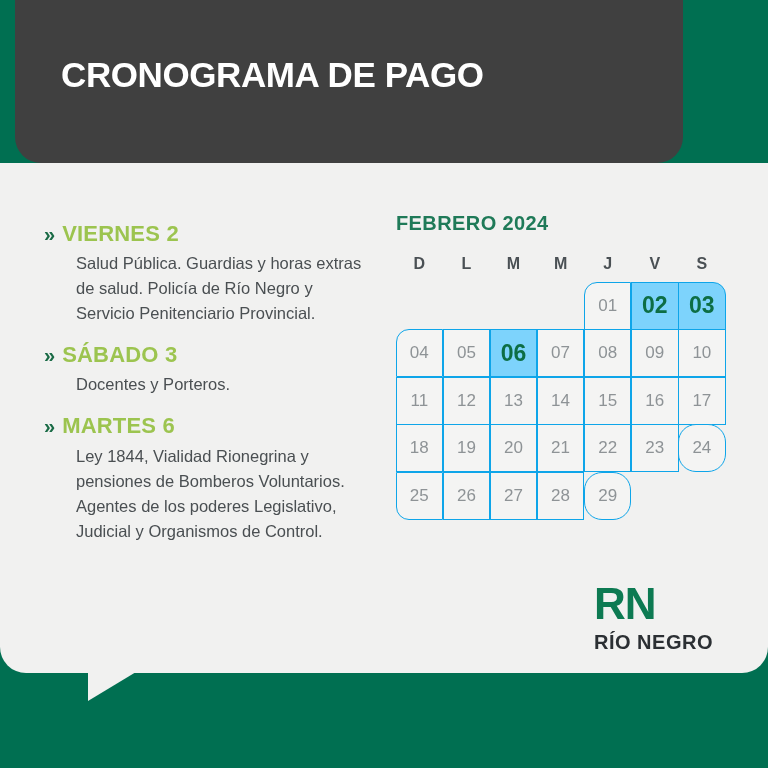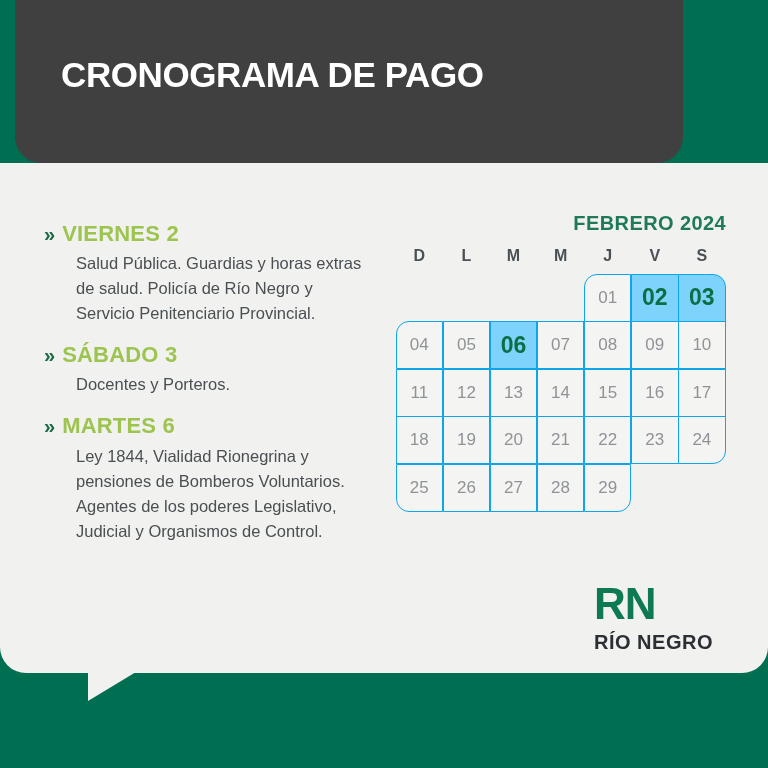--- a/index.html
+++ b/index.html
@@ -117,26 +117,26 @@
 
   
   .cal {
     position: absolute;
     left: 396px;
     top: 212px;
     width: 330px;
     z-index: 5;
   }
   .cal-title {
-    text-align: right;
+    text-align: left;
     color: #1f7a58;
     font-size: 20px;
     font-weight: bold;
     letter-spacing: 0.4px;
-    margin-bottom: 12px;
+    margin-bottom: 20px;
     width: 330px;
   }
   .dow-row {
     display: grid;
     grid-template-columns: repeat(7, 47.1px);
     margin-bottom: 9px;
   }
   .dow {
     text-align: center;
     color: #4a5054;
@@ -165,21 +165,21 @@
     background: transparent;
   }
   .cell.hl {
     background: #7dd3fc;
     color: #0d6e45;
     font-weight: bold;
     font-size: 23px;
   }
   .cell.rc-tl { border-top-left-radius: 13px; }
   .cell.rc-tr { border-top-right-radius: 13px; }
-  .cell.rc-br { border-bottom-right-radius: 13px; }
+  .cell.rc-br { border-bottom-right-radius: 13px; border-radius: 18px; }
   .cell.rc-bl { border-bottom-left-radius: 13px; text-align: center; }
 
   
   .logo {
     position: absolute;
     left: 594px;
     top: 582px;
     z-index: 5;
     text-align: left;
     width: 138px;

